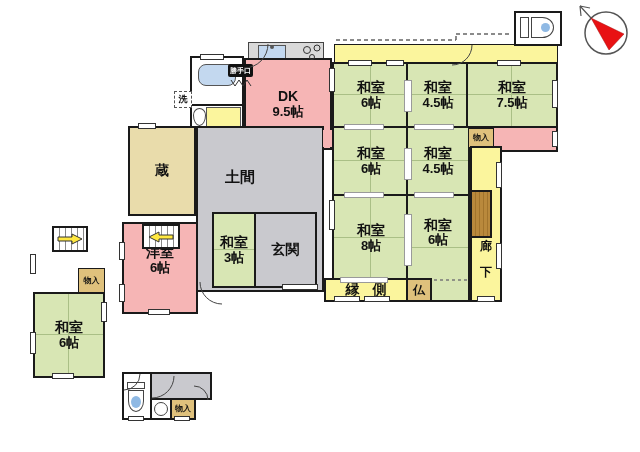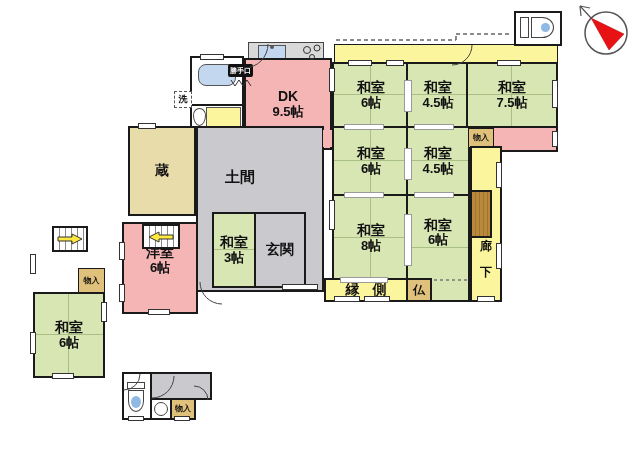--- a/index.html
+++ b/index.html
@@ -68,21 +68,21 @@
     </div>
 
   <div class="room beige" style="left:128px;top:126px;width:68px;height:90px">
     <span class="rn">蔵</span>
   </div>
 
   <div class="room jp" style="left:212px;top:212px;width:44px;height:76px">
     <span class="rn">和室</span>
     <span class="rs">3帖</span>
   </div>
-  <div class="room gray" style="left:254px;top:212px;width:52px;height:76px">
+  <div class="room gray" style="left:254px;top:212px;width:63px;height:76px">
     <span class="rn">玄関</span>
   </div>
 
   <div class="room yellow" style="left:334px;top:44px;width:224px;height:20px;border-width:1px"></div>
   <div class="room white" style="left:514px;top:11px;width:48px;height:35px"></div>
   <div class="fix white" style="left:520px;top:17px;width:9px;height:21px;border:1px solid #444"></div>
   <div class="fix white" style="left:531px;top:17px;width:23px;height:21px;border:1px solid #444;border-radius:0 50% 50% 0"></div>
   <div class="fix" style="left:541px;top:23px;width:9px;height:9px;background:#8fb9e4;border-radius:50%"></div>
 
   <div class="room jp" style="left:332px;top:62px;width:78px;height:66px">

